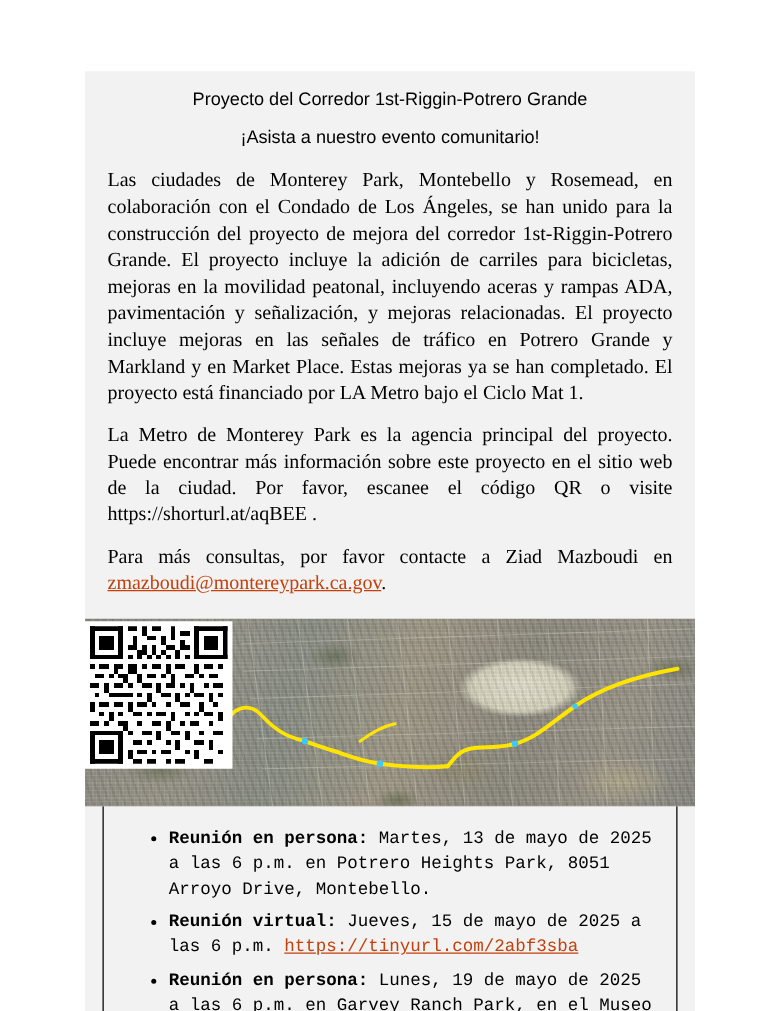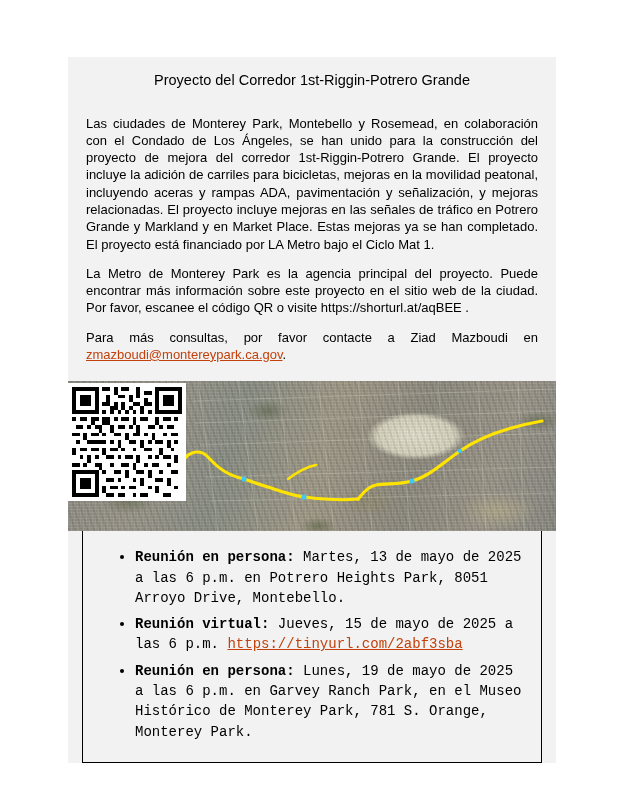--- a/index.html
+++ b/index.html
@@ -39,24 +39,25 @@
   }
   .doc-subtitle {
     font-size: 14.5px;
     line-height: 1.35;
     margin: 0;
   }
   .body-block {
     padding: 8px 18px 10px 18px;
   }
   p.para {
-    font-size: 13px;
+    font-size: 16px;
     line-height: 1.33;
     text-align: justify;
     margin: 0 0 12px 0;
+    font-family: Liberation Serif, serif;
   }
   p.para:last-child {
     margin-bottom: 0;
   }
   .para-spaced {
     text-align: justify;
     text-align-last: justify;
   }
   a.link {
     color: #c2410c;
@@ -155,20 +156,21 @@
   .ev-label { font-weight: bold; }
 </style>
 </head>
 <body>
 
 <div id="page">
   <div id="sheet">
 
     <div class="title-block">
       <div class="doc-title">Proyecto del Corredor 1st-Riggin-Potrero Grande</div>
+      <div class="doc-subtitle">¡Asista a nuestro evento comunitario!</div>
     </div>
 
     <div class="body-block">
       <p class="para">Las ciudades de Monterey Park, Montebello y Rosemead, en colaboración con el Condado de Los Ángeles, se han unido para la construcción del proyecto de mejora del corredor 1st-Riggin-Potrero Grande. El proyecto incluye la adición de carriles para bicicletas, mejoras en la movilidad peatonal, incluyendo aceras y rampas ADA, pavimentación y señalización, y mejoras relacionadas. El proyecto incluye mejoras en las señales de tráfico en Potrero Grande y Markland y en Market Place. Estas mejoras ya se han completado. El proyecto está financiado por LA Metro bajo el Ciclo Mat 1.</p>
       <p class="para">La Metro de Monterey Park es la agencia principal del proyecto. Puede encontrar más información sobre este proyecto en el sitio web de la ciudad. Por favor, escanee el código QR o visite https://shorturl.at/aqBEE .</p>
       <p class="para para-spaced"><span>Para más consultas, por favor contacte a Ziad Mazboudi en </span><a class="link" href="#">zmazboudi@montereypark.ca.gov</a><span>.</span></p>
     </div>
 
     <div class="media">
       <div class="map"></div>

